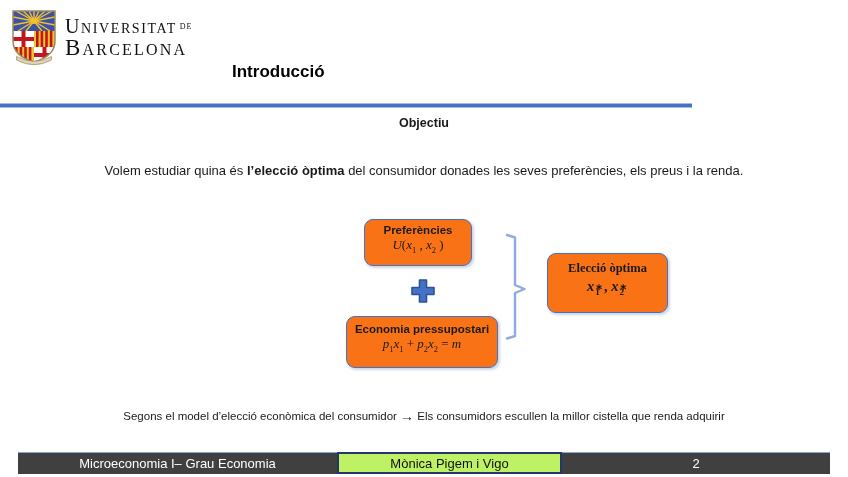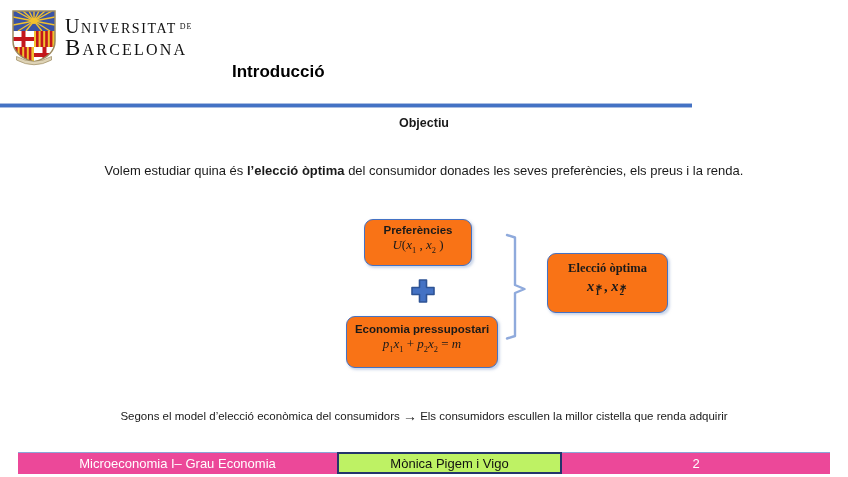--- a/index.html
+++ b/index.html
@@ -50,21 +50,21 @@
   .plus-icon { position:absolute; left:409px; top:277px; }
   .bracket-icon { position:absolute; left:503px; top:232px; }
 
   
   .note { position:absolute; left:0; top:396px; width:848px; text-align:center; font-size:11.5px; }
   .note .arrow { font-weight:bold; font-size:14px; vertical-align:-1px; }
 
   
   .footer { position:absolute; left:18px; top:452px; width:812px; height:22px; display:flex; }
   .fcell { display:flex; align-items:center; justify-content:center; font-size:13px; box-sizing:border-box; }
-  .fcell.blue { background:#ec4899; color:#ffffff; border-top:1px solid #8ba5d8; }
+  .fcell.blue { background:#404040; color:#ffffff; border-top:1px solid #8ba5d8; }
   .f-course { width:319px; }
   .f-author { width:225px; background:#bef264; color:#111; border:2px solid #24356B;text-align:right; }
   .f-page { width:268px; }
 </style>
 </head>
 <body>
 
 <div class="slide">
 
   <div class="logo">
@@ -145,21 +145,21 @@
     <svg class="bracket-icon" width="26" height="110" viewBox="0 0 26 110">
       <polyline points="4,3 12,5.5 12,53 21.5,57 12,61 12,104 4,106.5" fill="none" stroke="#8FAADC" stroke-width="2.4" stroke-linejoin="round" stroke-linecap="round"></polyline>
     </svg>
 
     <div class="dbox optimal">
       <div class="dbox-title">Elecció òptima</div>
       <div class="formula"><span class="mvar mbold">x</span><span class="mstack"><span class="msup">∗</span><span class="msub">1</span></span><span>, </span><span class="mvar mbold">x</span><span class="mstack"><span class="msup">∗</span><span class="msub">2</span></span></div>
     </div>
   </div>
 
-  <p class="note"><span>Segons el model d’elecció econòmica del consumidors </span><span class="arrow">→</span><span> Els consumidors escullen la millor cistella que renda adquirir</span></p>
+  <p class="note"><span>Segons el model d’elecció econòmica del consumidor </span><span class="arrow">→</span><span> Els consumidors escullen la millor cistella que renda adquirir</span></p>
 
   <div class="footer">
     <div class="fcell blue f-course">Microeconomia I– Grau Economia</div>
     <div class="fcell f-author">Mònica Pigem i Vigo</div>
     <div class="fcell blue f-page">2</div>
   </div>
 
 </div>
 
 </body></html>

